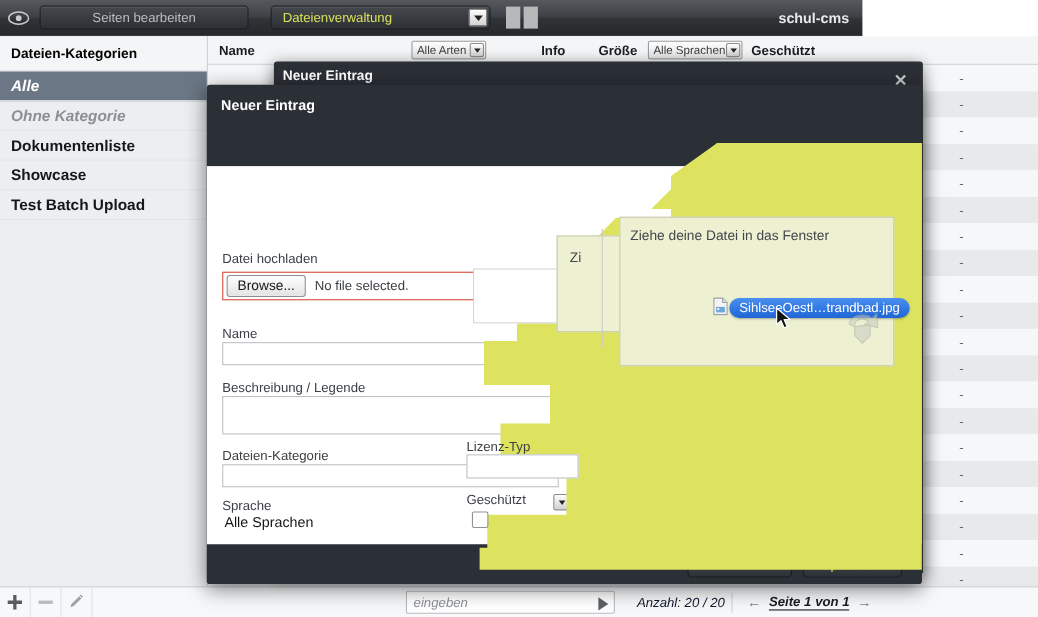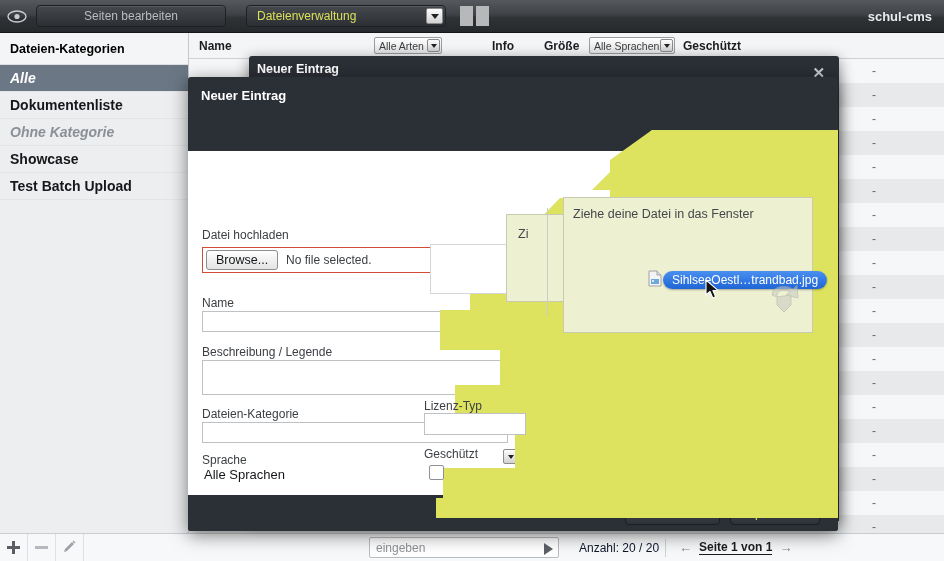--- a/index.html
+++ b/index.html
@@ -6,21 +6,21 @@
   html, body {
     width: 944px; height: 561px;
     font-family: "Liberation Sans", sans-serif;
     background: #ffffff;
     overflow: hidden;
   }
   #app { position: relative; width: 944px; height: 561px; overflow: hidden; }
 
   
   .topbar {
-    position: absolute; left: 0; top: 0; width: 944px; height: 33px;
+    position: absolute; left: 0; top: 0; width: 784px; height: 33px;
     background: linear-gradient(to bottom, #55585c 0%, #3f4347 45%, #303336 55%, #26292c 100%);
     border-bottom: 1px solid #15171a;
     display: flex; align-items: center;
   }
   .eye-icon {
     width: 34px; height: 33px; display: flex; align-items: center; justify-content: center;
     color: #c9ccd0;
   }
   .tb-btn {
     height: 22px; min-width: 190px; border-radius: 4px;
@@ -104,21 +104,21 @@
 
   .trow { height: 24px; display: flex; align-items: center; position: relative; }
   .trow.odd { background: #f6f7f8; }
   .trow.even { background: #e7e9ea; }
   .dash { position: absolute; left: 683px; font-size: 12px; color: #63676b; }
 
   
   .bottombar {
     position: absolute; left: 189px; top: 533px; width: 755px; height: 28px;
     background: #f7f8f9; border-top: 1px solid #c9ccd0;
-    display: flex; align-items: center;
+    display: flex; align-items: center; font-style: italic;
   }
   .search-wrap {
     position: absolute; left: 180px; top: 3px; width: 190px; height: 21px;
     background: #ffffff; border: 1px solid #b9bcc0; border-radius: 2px;
     display: flex; align-items: center; padding-left: 6px;
     font-size: 12px; color: #8d9196;
   }
   .go-tri { position: absolute; left: 355px; top: 9px; width: 0; height: 0;
     border-top: 6px solid transparent; border-bottom: 6px solid transparent; border-left: 9px solid #5d6166; }
   .count { position: absolute; left: 390px; font-size: 12px; color: #0f172a; }
@@ -262,25 +262,25 @@
       <div class="panel-sq"></div>
     </div>
     <div class="brand">schul-cms</div>
   </div>
 
   <div class="sidebar">
     <div class="sb-title">Dateien-Kategorien</div>
     <div class="sb-item sel">
       <span>Alle</span>
     </div>
+    <div class="sb-item muted">
+      <span>Ohne Kategorie</span>
+    </div>
     <div class="sb-item">
       <span>Dokumentenliste</span>
-    </div>
-    <div class="sb-item muted">
-      <span>Ohne Kategorie</span>
     </div>
     <div class="sb-item">
       <span>Showcase</span>
     </div>
     <div class="sb-item">
       <span>Test Batch Upload</span>
     </div>
     <div class="sb-rest"></div>
   </div>
 

